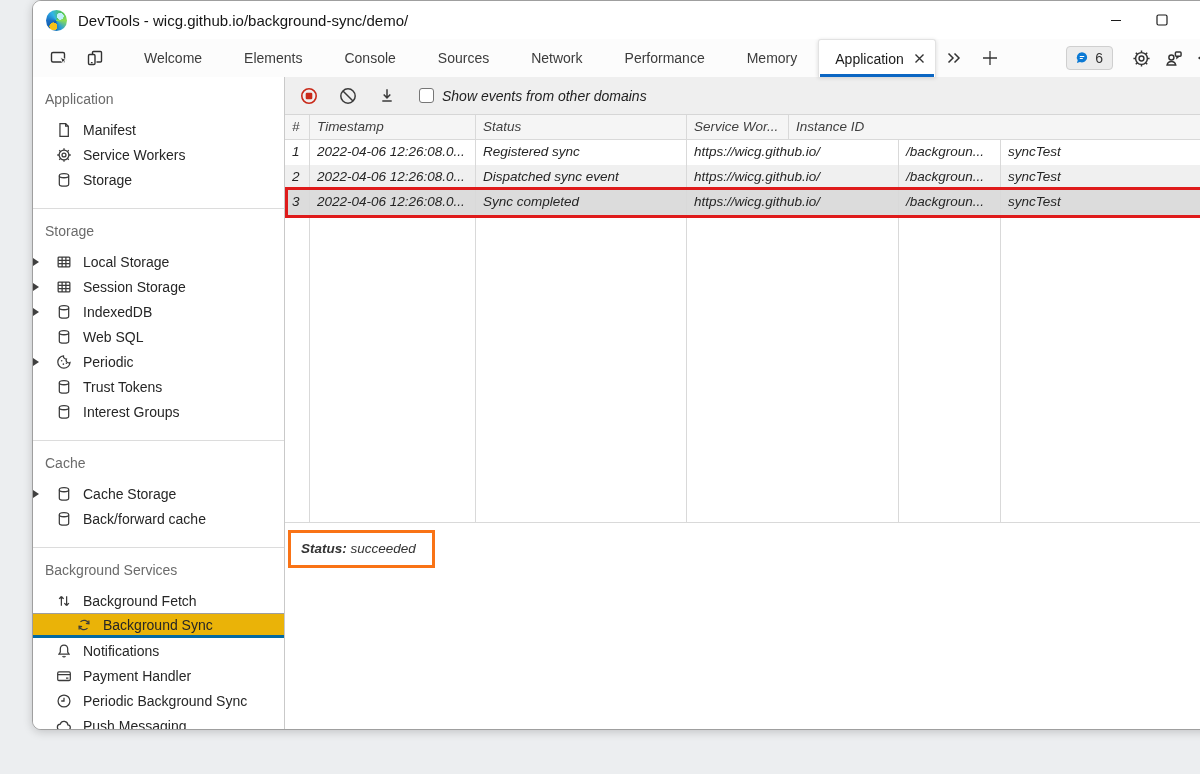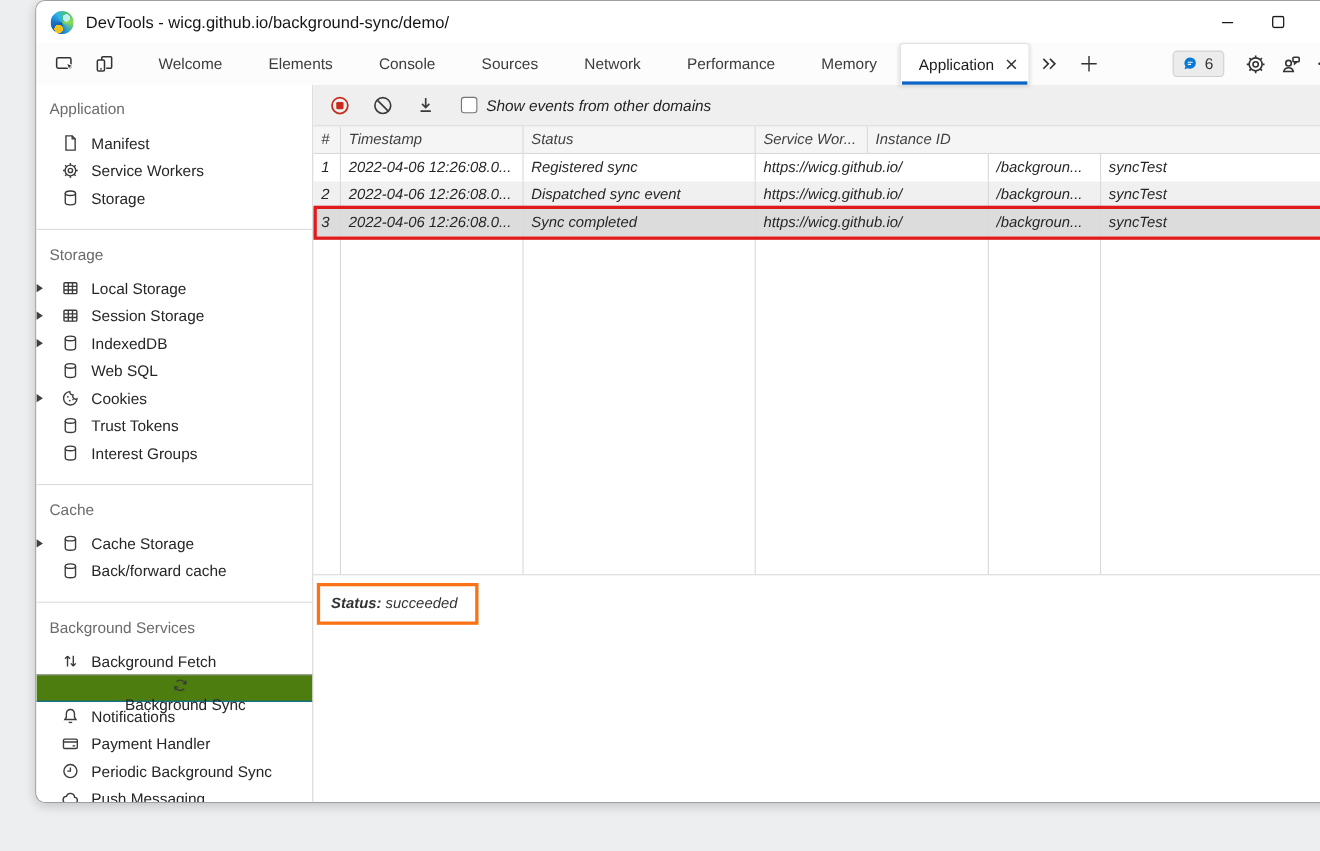--- a/index.html
+++ b/index.html
@@ -56,24 +56,23 @@
   }
   .strip-right .strip-iconbtn { width:32px; }
   
   .main { flex:1; display:flex; min-height:0; }
   .sidebar { width:252px; flex:none; border-right:1px solid #c9c9c9; background:#fff; overflow:hidden; }
   .sb-section { border-bottom:1px solid #dcdcdc; padding:12px 0 16px; }
   .sb-section.last { border-bottom:1px solid #dcdcdc; }
   .sb-title { font-size:14px; color:#6b6b6b; padding:2px 0 10px 12px; }
   .sb-item { height:25px; display:flex; align-items:center; font-size:14px; color:#262626; cursor:default; }
   .sb-item.selected {
-    background:#4d7c0f;
-    border-top:1px solid #9e9e9e; border-bottom:1px solid #0369a1;
+    background:#eab308;
+    border-top:1px solid #9e9e9e; border-bottom:3px solid #0369a1;
     padding-left:20px;
-    flex-direction:column;
   }
   .sb-arrow { width:22px; flex:none; display:flex; align-items:center; }
   .tri { width:0; height:0; border-left:6px solid #3f3f3f; border-top:4px solid transparent; border-bottom:4px solid transparent; }
   .sb-icon { width:28px; flex:none; display:flex; align-items:center; }
   .sb-label { white-space:nowrap; }
   
   .content { flex:1; display:flex; flex-direction:column; min-width:0; background:#fff;font-style:italic; }
   .toolbar { height:38px; flex:none; background:#efefef; border-bottom:1px solid #d6d6d6; display:flex; align-items:center; }
   .tb-btn { width:32px; height:30px; display:flex; align-items:center; justify-content:center; margin-left:7px; }
   .tb-btn.first { margin-left:8px; }
@@ -318,21 +317,21 @@
               <span class="tri"></span>
             </span>
           <span class="sb-icon">
             <svg class="ic" width="18" height="18" viewBox="0 0 20 20" fill="none" stroke="#3b3b3b" stroke-width="1.4">
                 <path d="M16.7 10.6A6.8 6.8 0 1 1 9.4 3.3a3 3 0 0 0 3.2 3.4 3 3 0 0 0 4.1 3.9z"></path>
                 <circle cx="7.4" cy="8.6" r="0.9" fill="#3b3b3b" stroke="none"></circle>
                 <circle cx="9.3" cy="12.4" r="0.9" fill="#3b3b3b" stroke="none"></circle>
                 <circle cx="12.6" cy="11.4" r="0.8" fill="#3b3b3b" stroke="none"></circle>
               </svg>
           </span>
-          <span class="sb-label">Cookies</span>
+          <span class="sb-label">Periodic</span>
         </div>
         <div class="sb-item">
           <span class="sb-arrow"></span>
           <span class="sb-icon">
             <svg class="ic" width="18" height="18" viewBox="0 0 20 20" fill="none" stroke="#3b3b3b" stroke-width="1.4">
                 <ellipse cx="10" cy="5.2" rx="5.2" ry="2.3"></ellipse>
                 <path d="M4.8 5.2v9.4c0 1.3 2.3 2.3 5.2 2.3s5.2-1 5.2-2.3V5.2"></path>
               </svg>
           </span>
           <span class="sb-label">Trust Tokens</span>

